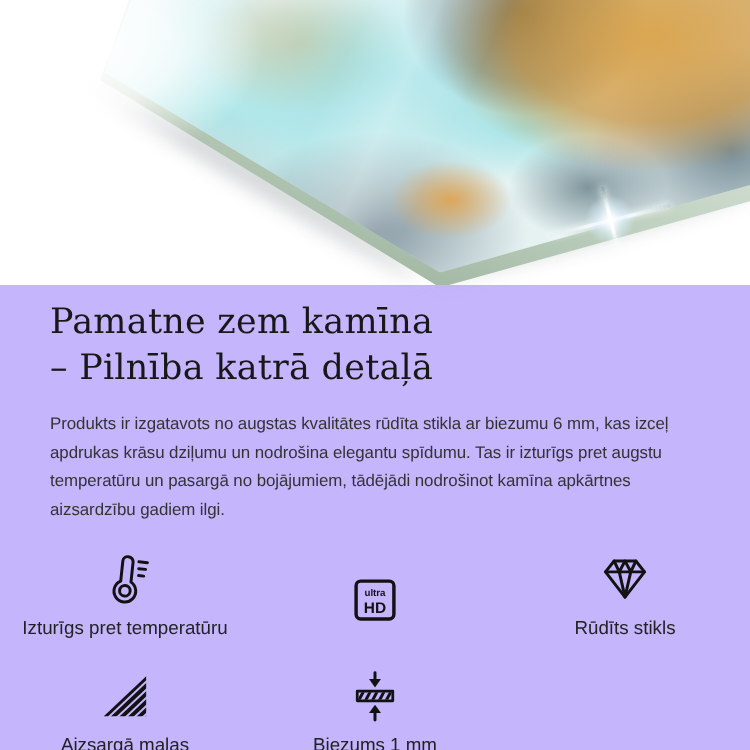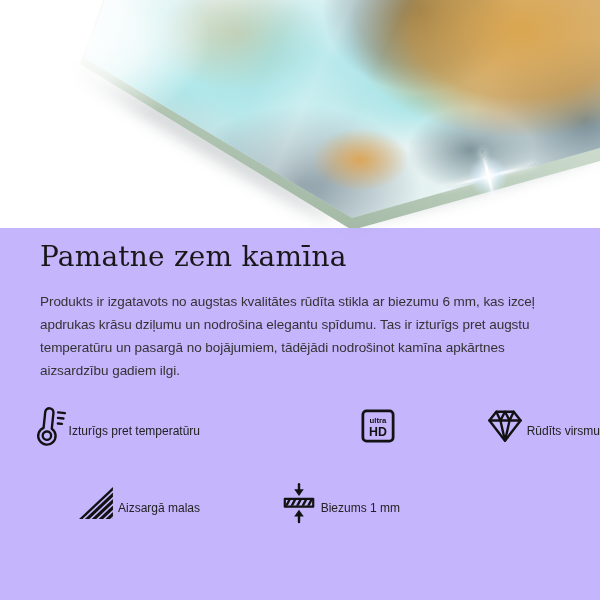--- a/index.html
+++ b/index.html
@@ -47,44 +47,44 @@
 
   
   .content{padding:10px 40px 0 40px;}
   .title{font-family:"DejaVu Serif","Liberation Serif",serif;font-weight:400;
          font-size:28px;line-height:37px;color:#181818;margin:0;letter-spacing:.2px;}
   .desc{margin:15px 0 0 0;font-size:13.5px;line-height:23px;color:#333;
         max-width:528px;letter-spacing:-.05px;}
 
   
   .features{margin-top:22px;display:grid;grid-template-columns:1fr 1fr 1fr;row-gap:24px;width:600px;}
-  .feature{display:flex;flex-direction:row;align-items:center;justify-content:flex-end;}
+  .feature{display:flex;flex-direction:column;align-items:center;justify-content:flex-end;}
   .feature svg{width:44px;height:44px;margin-bottom:9px;display:block;}
   .icon-stroke{fill:none;stroke:#121212;stroke-width:2.6;stroke-linecap:round;stroke-linejoin:round;}
   .icon-fill{fill:#121212;stroke:none;}
-  .feature-label{font-size:12px;color:#222;text-align:left;}
+  .feature-label{font-size:15px;color:#222;text-align:left;}
 </style>
 </head>
 <body>
 
 <div class="page">
 
   <section class="hero">
     <div class="panel-shadow shadow-left"></div>
     <div class="panel-shadow shadow-right"></div>
     <div class="glass-edge"></div>
     <div class="glass-panel"></div>
     <div class="hero-glare"></div>
     <div class="sparkle">
       <div class="glow"></div>
     </div>
   </section>
 
   <section class="content">
-    <h1 class="title"><span>Pamatne zem kamīna</span><br></h1>
+    <h1 class="title"><span>Pamatne zem kamīna</span><br><span>– Pilnība katrā detaļā</span></h1>
 
     <p class="desc">Produkts ir izgatavots no augstas kvalitātes rūdīta stikla ar biezumu 6 mm, kas izceļ apdrukas krāsu dziļumu un nodrošina elegantu spīdumu. Tas ir izturīgs pret augstu temperatūru un pasargā no bojājumiem, tādējādi nodrošinot kamīna apkārtnes aizsardzību gadiem ilgi.</p>
   </section>
 
   <section class="features">
 
     <div class="feature">
       <svg viewBox="0 0 48 48">
         <g transform="rotate(6 24 24)">
           <path class="icon-stroke" d="M20.5 9a4.5 4.5 0 0 1 9 0v17.4a9.5 9.5 0 1 1-9 0Z"></path>
@@ -104,21 +104,21 @@
     </div>
 
 
     <div class="feature">
       <svg viewBox="0 0 48 48">
         <g style="stroke-width:2.2">
           <path class="icon-stroke" d="M14.5 8.5h19l7.5 9.5L24 40 7 18Z"></path>
           <path class="icon-stroke" d="M7 18h34M14.5 8.5 19 18l5-9.5 5 9.5 4.5-9.5M19 18l5 22 5-22"></path>
         </g>
       </svg>
-      <div class="feature-label">Rūdīts virsmu</div>
+      <div class="feature-label">Rūdīts stikls</div>
     </div>
 
     <div class="feature">
       <svg viewBox="0 0 48 48">
         <defs>
             <clipPath id="triClip">
               <path d="M5.5 41.5 42.5 41.5 42.5 6.5Z"></path>
             </clipPath>
           </defs>
         <g clip-path="url(#triClip)" stroke="#121212" stroke-width="3.4" fill="none">

